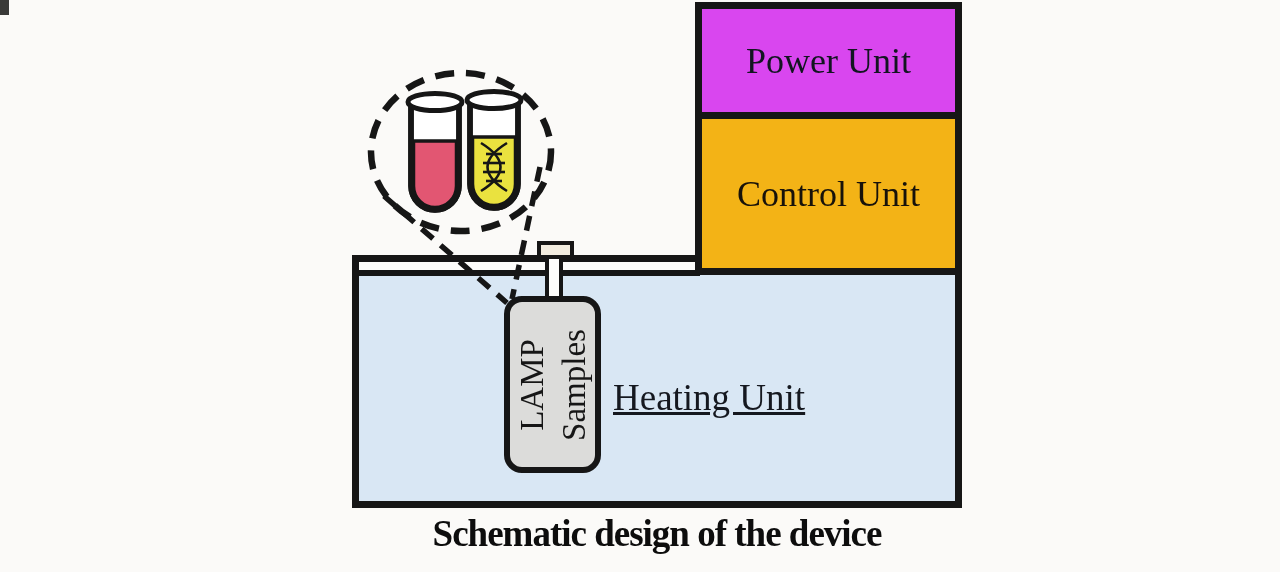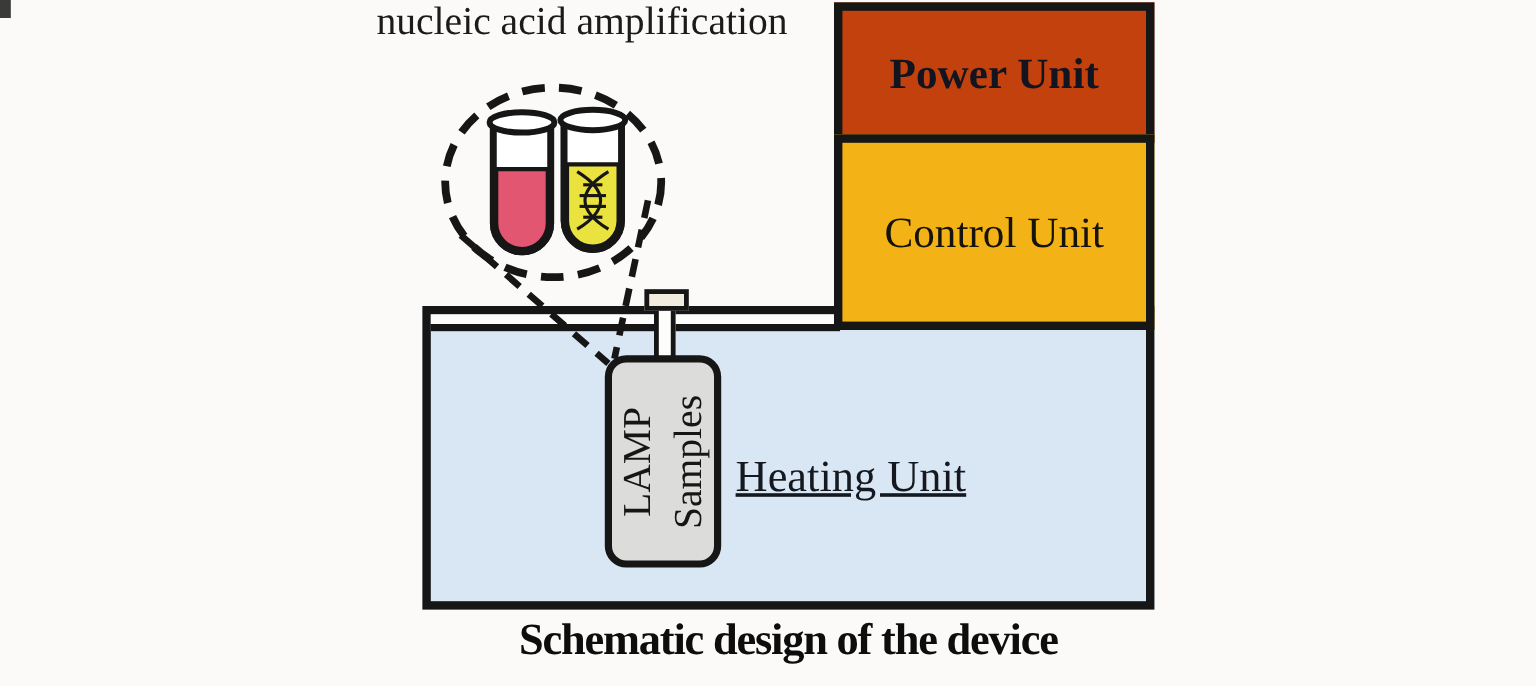--- a/index.html
+++ b/index.html
@@ -17,21 +17,21 @@
     text-align:center;font-size:33px;line-height:36px;color:#1b1b1b;
     z-index:8;
   }
 
   
   .unit{
     box-sizing:border-box;border:7px solid #161616;
     display:flex;align-items:center;justify-content:center;
     font-size:36px;color:#121520;
   }
-  .power-unit{left:695px;top:2px;width:267px;height:117px;background:#c2410c;z-index:3;font-weight:bold;}
+  .power-unit{left:695px;top:2px;width:267px;height:117px;background:#d946ef;z-index:3;}
   .control-unit{left:695px;top:112px;width:267px;height:163px;background:#f3b316;z-index:3;color:#17120a;}
   .heating-unit{left:352px;top:255px;width:610px;height:253px;background:#d9e7f4;z-index:1;border:7px solid #161616;box-sizing:border-box;}
 
   
   .lid-white{left:359px;top:262px;width:341px;height:8px;background:#fdfdfb;z-index:2;}
   .lid-black{left:359px;top:270px;width:341px;height:6px;background:#161616;z-index:2;}
 
   
   .neck{
     left:545px;top:256px;width:18px;height:46px;background:#fdfdfb;
@@ -67,21 +67,20 @@
   }
 
   .svg-overlay{left:0;top:0;z-index:7;pointer-events:none;}
 
   .edge-artifact{left:0;top:0;width:9px;height:15px;background:#3a3a38;z-index:9;}
 </style>
 </head>
 <body>
 
 <div class="abs annotation">
-  <div>nucleic acid amplification</div>
 </div>
 
 <div class="abs unit heating-unit"></div>
 <div class="abs lid-white"></div>
 <div class="abs lid-black"></div>
 <div class="abs heating-label">Heating Unit</div>
 
 <div class="abs unit power-unit">
   <span>Power Unit</span>
 </div>

